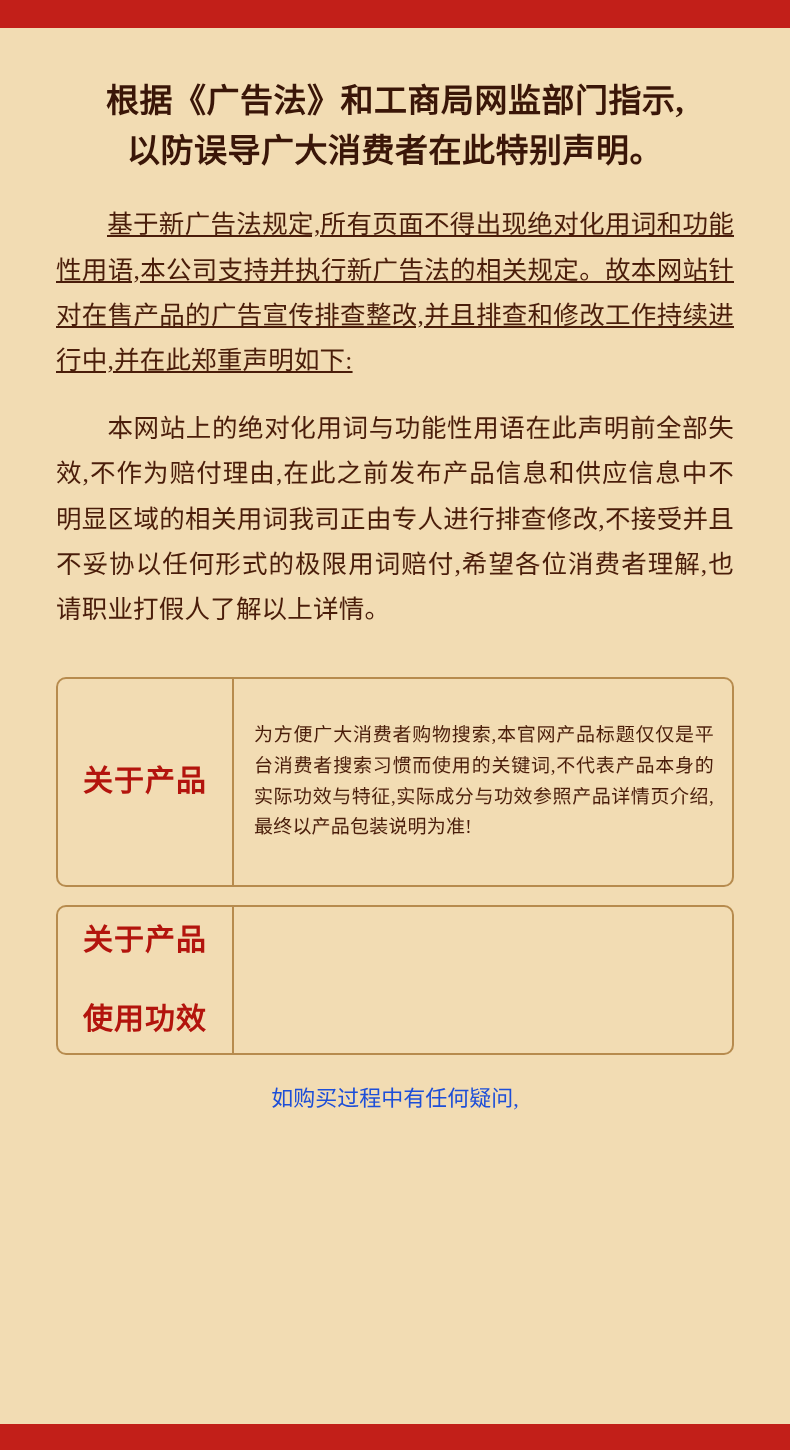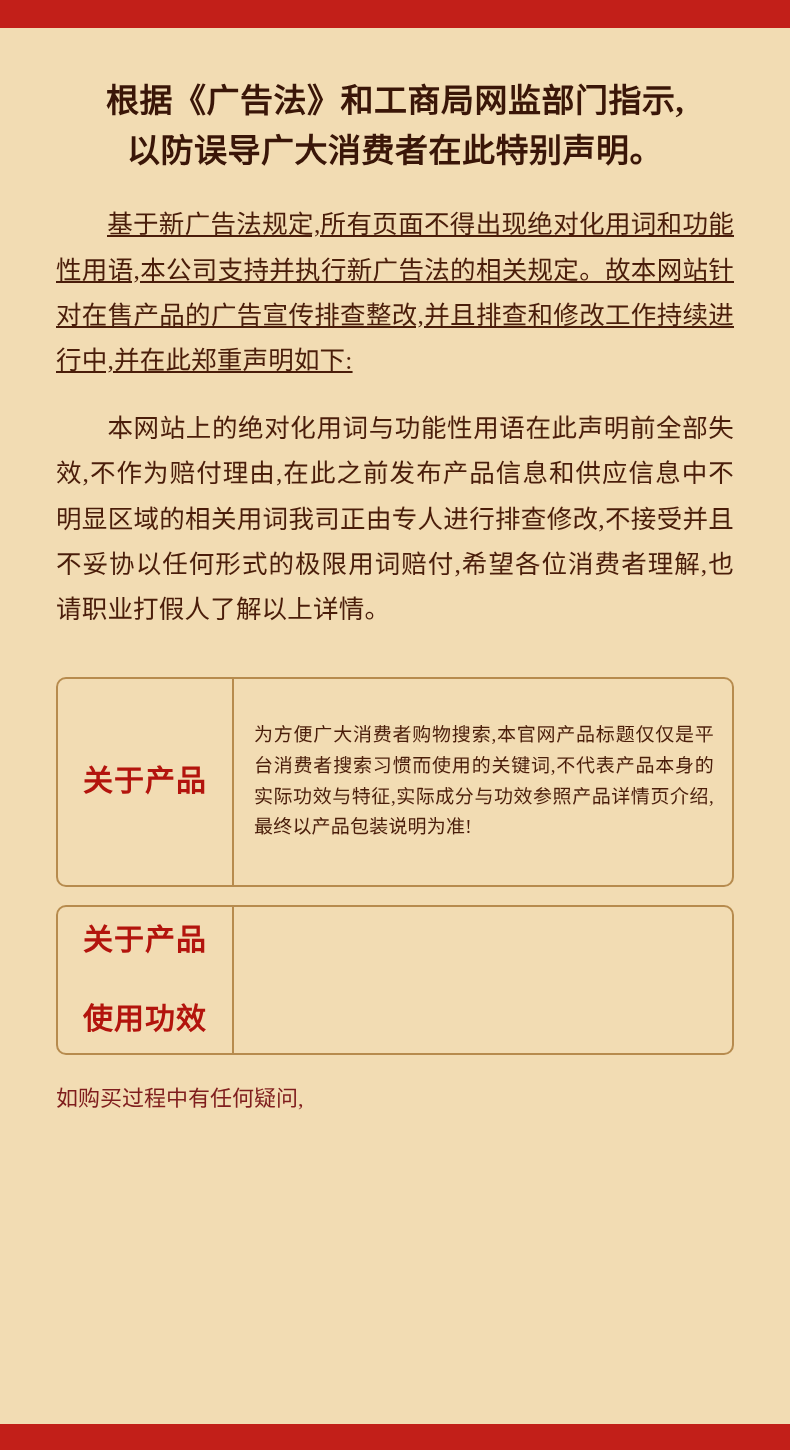--- a/index.html
+++ b/index.html
@@ -101,21 +101,22 @@
     letter-spacing: 0.2px;
   }
   .card.tall {
     min-height: 210px;
   }
   .card.mid {
     min-height: 150px;
   }
   .footer {
     margin-top: 26px;
-    color: #7f1d1d;
+    text-align: center;
+    color: #1d4ed8;
     font-size: 22px;
     line-height: 1.62;
   }
   .footer div {
     white-space: nowrap;
   }
 </style>
 </head>
 <body>
 

